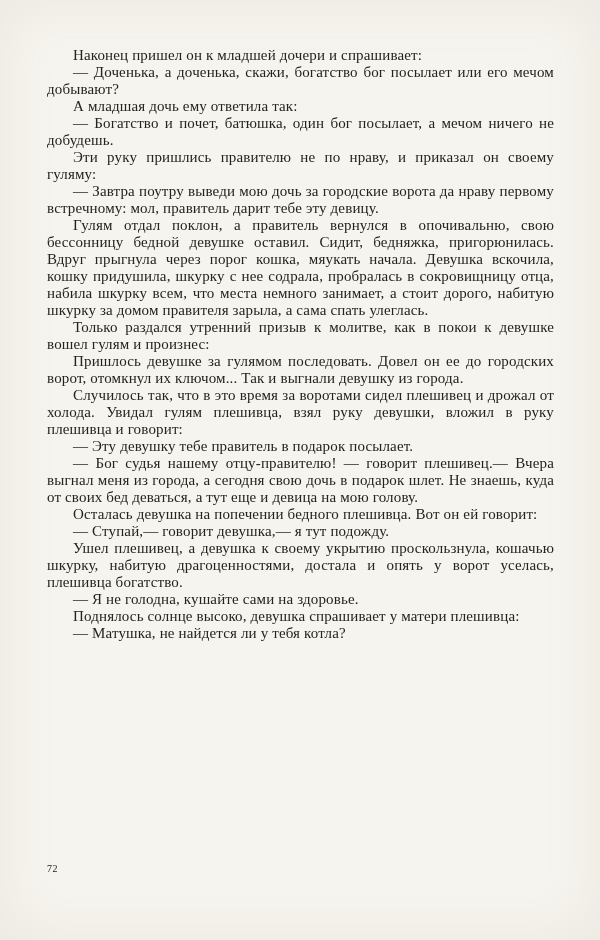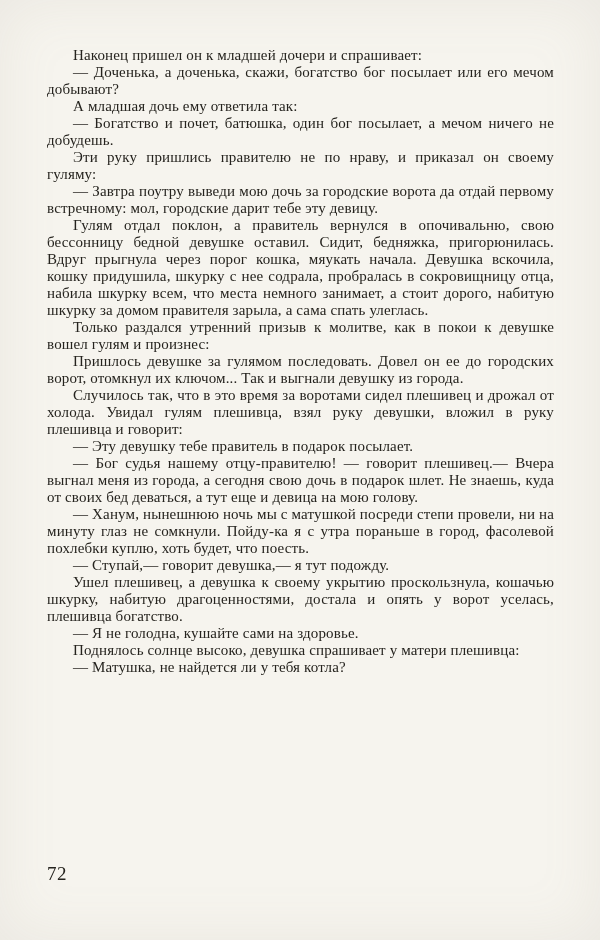--- a/index.html
+++ b/index.html
@@ -28,42 +28,42 @@
     letter-spacing: 0.15px;
   }
   .para {
     margin: 0;
     text-indent: 26px;
   }
   .page-number {
     position: absolute;
     left: 47px;
     top: 863px;
-    font-size: 19px;
+    font-size: 10px;
     letter-spacing: 0.5px;
   }
 </style>
 </head>
 <body>
 
 <div class="page">
   <div class="text-block">
       <p class="para">Наконец пришел он к младшей дочери и спрашивает:</p>
       <p class="para">— Доченька, а доченька, скажи, богатство бог посылает или его мечом добывают?</p>
       <p class="para">А младшая дочь ему ответила так:</p>
       <p class="para">— Богатство и почет, батюшка, один бог посылает, а мечом ничего не добудешь.</p>
       <p class="para">Эти руку пришлись правителю не по нраву, и приказал он своему гуляму:</p>
-      <p class="para">— Завтра поутру выведи мою дочь за городские ворота да отдай первому встречному: мол, городские дарит тебе эту девицу.</p>
+      <p class="para">— Завтра поутру выведи мою дочь за городские ворота да нраву первому встречному: мол, правитель дарит тебе эту девицу.</p>
       <p class="para">Гулям отдал поклон, а правитель вернулся в опочивальню, свою бессонницу бедной девушке оставил. Сидит, бедняжка, пригорюнилась. Вдруг прыгнула через порог кошка, мяукать начала. Девушка вскочила, кошку придушила, шкурку с нее содрала, пробралась в сокровищницу отца, набила шкурку всем, что места немного занимает, а стоит дорого, набитую шкурку за домом правителя зарыла, а сама спать улеглась.</p>
       <p class="para">Только раздался утренний призыв к молитве, как в покои к девушке вошел гулям и произнес:</p>
       <p class="para">Пришлось девушке за гулямом последовать. Довел он ее до городских ворот, отомкнул их ключом... Так и выгнали девушку из города.</p>
       <p class="para">Случилось так, что в это время за воротами сидел плешивец и дрожал от холода. Увидал гулям плешивца, взял руку девушки, вложил в руку плешивца и говорит:</p>
       <p class="para">— Эту девушку тебе правитель в подарок посылает.</p>
       <p class="para">— Бог судья нашему отцу-правителю! — говорит плешивец.— Вчера выгнал меня из города, а сегодня свою дочь в подарок шлет. Не знаешь, куда от своих бед деваться, а тут еще и девица на мою голову.</p>
-      <p class="para">— Ханум, нынешнюю ночь мы с матушкой посреди степи провели, ни на минуту глаз не сомкнули. Пойду-ка я с утра пораньше в город, фасолевой похлебки куплю, хоть будет, что поесть.</p>
+      <p class="para">Осталась девушка на попечении бедного плешивца. Вот он ей говорит:</p>
       <p class="para">— Ступай,— говорит девушка,— я тут подожду.</p>
       <p class="para">Ушел плешивец, а девушка к своему укрытию проскользнула, кошачью шкурку, набитую драгоценностями, достала и опять у ворот уселась, плешивца богатство.</p>
       <p class="para">— Я не голодна, кушайте сами на здоровье.</p>
       <p class="para">Поднялось солнце высоко, девушка спрашивает у матери плешивца:</p>
       <p class="para">— Матушка, не найдется ли у тебя котла?</p>
     </div>
   <div class="page-number">72</div>
 </div>
 
 </body></html>

